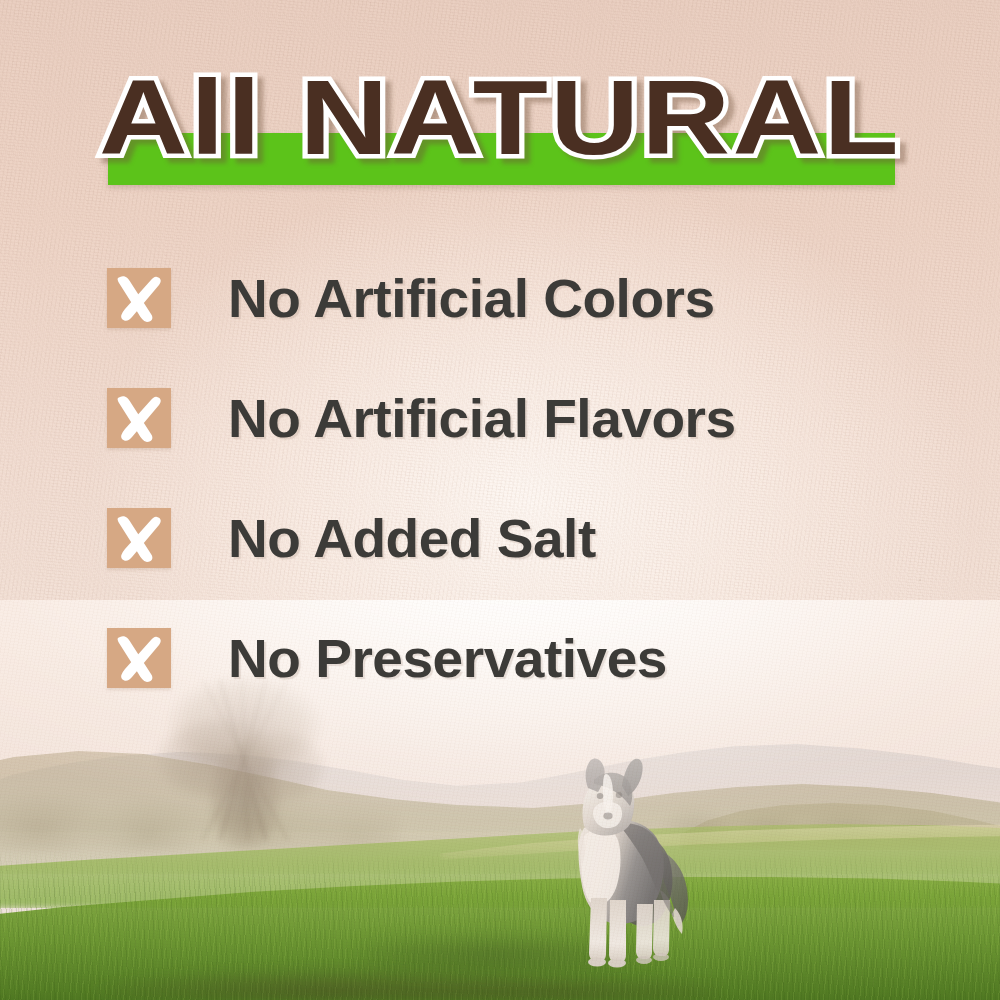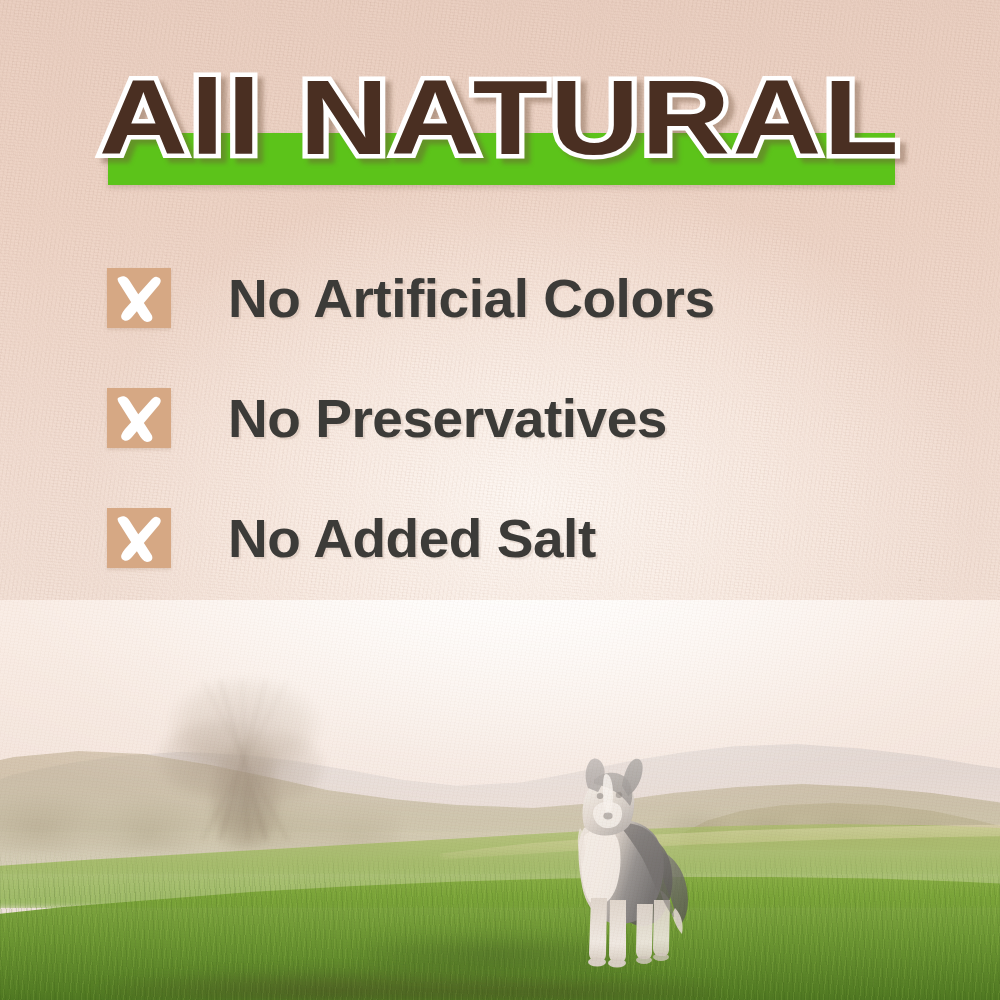--- a/index.html
+++ b/index.html
@@ -328,35 +328,44 @@
     <div class="check-row">
       <div class="check-box">
         <svg viewBox="0 0 64 60" xmlns="http://www.w3.org/2000/svg" aria-hidden="true">
           <path d="M13 9 C18 7 21 10 24 15 L44 46 C47 50 45 54 40 54 C36 53 34 50 31 45 L12 15 C10 11 10 10 13 9 Z" fill="#ffffff"></path>
           <path d="M50 9 C54 10 55 13 52 17 L25 49 C22 53 18 54 15 51 C13 48 15 45 18 41 L44 12 C46 10 48 8 50 9 Z" fill="#ffffff"></path>
         </svg>
       </div>
       <div class="check-label">No Artificial Colors</div>
     </div>
 
+    <div class="check-row">
+      <div class="check-box">
+        <svg viewBox="0 0 64 60" xmlns="http://www.w3.org/2000/svg" aria-hidden="true">
+          <path d="M13 9 C18 7 21 10 24 15 L44 46 C47 50 45 54 40 54 C36 53 34 50 31 45 L12 15 C10 11 10 10 13 9 Z" fill="#ffffff"></path>
+          <path d="M50 9 C54 10 55 13 52 17 L25 49 C22 53 18 54 15 51 C13 48 15 45 18 41 L44 12 C46 10 48 8 50 9 Z" fill="#ffffff"></path>
+        </svg>
+      </div>
+      <div class="check-label">No Artificial Flavors</div>
+    </div>
+
+    <div class="check-row">
+      <div class="check-box">
+        <svg viewBox="0 0 64 60" xmlns="http://www.w3.org/2000/svg" aria-hidden="true">
+          <path d="M13 9 C18 7 21 10 24 15 L44 46 C47 50 45 54 40 54 C36 53 34 50 31 45 L12 15 C10 11 10 10 13 9 Z" fill="#ffffff"></path>
+          <path d="M50 9 C54 10 55 13 52 17 L25 49 C22 53 18 54 15 51 C13 48 15 45 18 41 L44 12 C46 10 48 8 50 9 Z" fill="#ffffff"></path>
+        </svg>
+      </div>
+      <div class="check-label">No Added Salt</div>
+    </div>
 
     <div class="check-row">
       <div class="check-box">
         <svg viewBox="0 0 64 60" xmlns="http://www.w3.org/2000/svg" aria-hidden="true">
           <path d="M13 9 C18 7 21 10 24 15 L44 46 C47 50 45 54 40 54 C36 53 34 50 31 45 L12 15 C10 11 10 10 13 9 Z" fill="#ffffff"></path>
           <path d="M50 9 C54 10 55 13 52 17 L25 49 C22 53 18 54 15 51 C13 48 15 45 18 41 L44 12 C46 10 48 8 50 9 Z" fill="#ffffff"></path>
         </svg>
       </div>
       <div class="check-label">No Preservatives</div>
     </div>
 
-    <div class="check-row">
-      <div class="check-box">
-        <svg viewBox="0 0 64 60" xmlns="http://www.w3.org/2000/svg" aria-hidden="true">
-          <path d="M13 9 C18 7 21 10 24 15 L44 46 C47 50 45 54 40 54 C36 53 34 50 31 45 L12 15 C10 11 10 10 13 9 Z" fill="#ffffff"></path>
-          <path d="M50 9 C54 10 55 13 52 17 L25 49 C22 53 18 54 15 51 C13 48 15 45 18 41 L44 12 C46 10 48 8 50 9 Z" fill="#ffffff"></path>
-        </svg>
-      </div>
-      <div class="check-label">No Added Salt</div>
-    </div>
-
   </div>
 </div>
 
 </body></html>

